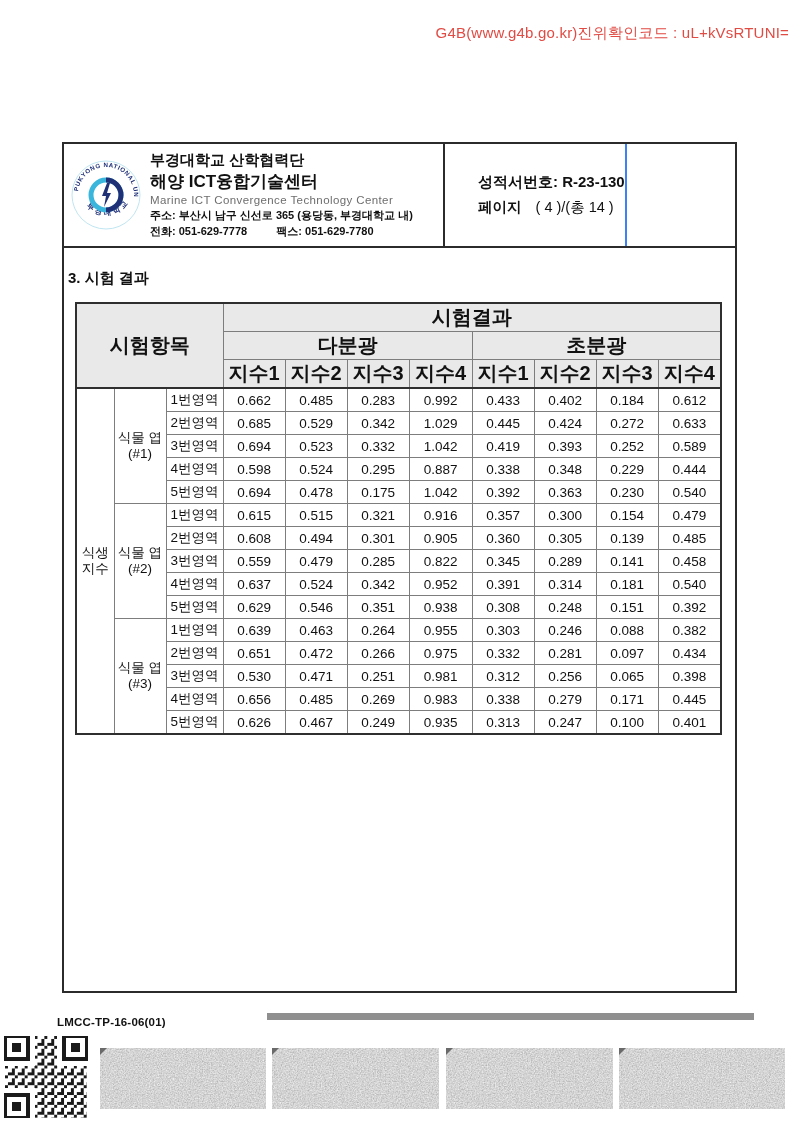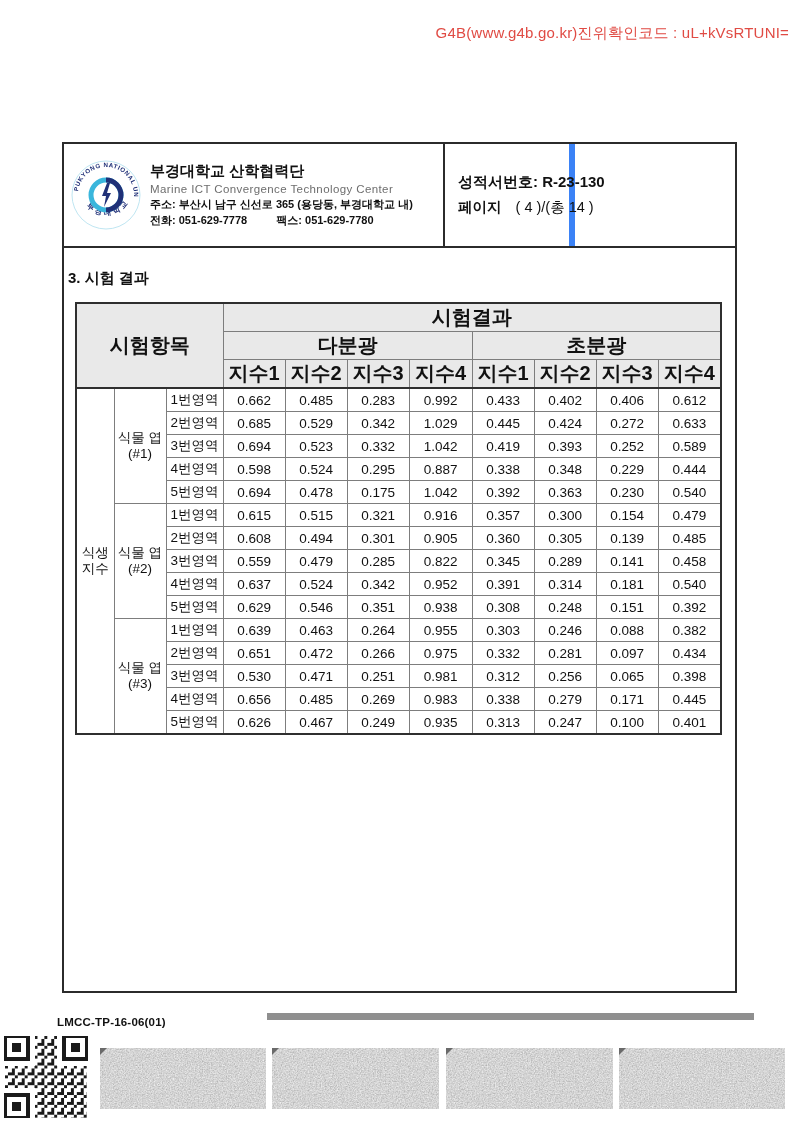--- a/index.html
+++ b/index.html
@@ -19,22 +19,22 @@
     font-size:38px;font-weight:bold;color:#000;letter-spacing:10px;margin:0;
   }
   
   .frame{
     position:absolute;left:62px;top:142px;width:675px;height:851px;
     border:2px solid #2b2b2b;box-sizing:border-box;background:#fff;
   }
   .org-row{display:flex;height:104px;border-bottom:2px solid #2b2b2b;box-sizing:border-box;}
   .org-cell{width:381px;border-right:2px solid #2b2b2b;box-sizing:border-box;
     display:flex;align-items:center;padding:4px 0 4px 6px;}
-  .report-cell{width:130px;border-right:6px solid #3b82f6;box-sizing:border-box;
-    display:flex;flex-direction:column;justify-content:center;padding-left:13px;}
+  .report-cell{width:162px;border-right:2px solid #3b82f6;box-sizing:border-box;
+    display:flex;flex-direction:column;justify-content:center;padding-left:13px;margin-left:20px;}
   .blank-cell{flex:1;}
   .org-text{margin-left:8px;line-height:1.25;}
   .org-name1{font-size:15px;font-weight:bold;}
   .org-name2{font-size:17px;font-weight:bold;margin-top:1px;}
   .org-name-en{font-size:11.5px;color:#6e6e6e;letter-spacing:0.4px;margin-top:1px;}
   .org-addr{font-size:11px;font-weight:bold;margin-top:2px;}
   .org-tel{font-size:11px;font-weight:bold;margin-top:2px;}
   .org-tel .fax{margin-left:26px;}
   .report-no{font-size:15px;font-weight:bold;white-space:nowrap;}
   .report-page{font-size:14.5px;margin-top:6px;white-space:nowrap;}
@@ -93,20 +93,21 @@
           <text font-size="7.5" fill="#203077" font-weight="bold" letter-spacing="2.5">
             <textPath href="#arcBot" startOffset="14%">부경대학교</textPath>
           </text>
           <circle cx="36" cy="36" r="15" fill="none" stroke="#3ab6dc" stroke-width="5"></circle>
           <path d="M 36,21 A 15,15 0 0 1 36,51" fill="none" stroke="#203077" stroke-width="5"></path>
           <circle cx="36" cy="36" r="9.5" fill="#ffffff"></circle>
           <path d="M 37,24 L 32,37 L 36,37 L 34,48 L 41,34 L 37,34 L 40,24 Z" fill="#203077"></path>
         </svg>
         <div class="org-text">
           <div class="org-name1">부경대학교 산학협력단</div>
+          <div class="org-name2">해양 ICT융합기술센터</div>
           <div class="org-name-en">Marine ICT Convergence Technology Center</div>
           <div class="org-addr">주소: 부산시 남구 신선로 365 (용당동, 부경대학교 내)</div>
           <div class="org-tel">
             <span>전화: 051-629-7778</span>
             <span class="fax">팩스:  051-629-7780</span>
           </div>
         </div>
       </div>
       <div class="report-cell">
         <div class="report-no">
@@ -168,21 +169,21 @@
             <div>식물 엽</div>
             <div>(#1)</div>
           </td>
           <td class="t-area">1번영역</td>
           <td class="t-val">0.662</td>
           <td class="t-val">0.485</td>
           <td class="t-val">0.283</td>
           <td class="t-val">0.992</td>
           <td class="t-val">0.433</td>
           <td class="t-val">0.402</td>
-          <td class="t-val">0.406</td>
+          <td class="t-val">0.184</td>
           <td class="t-val">0.612</td>
         </tr>
         <tr>
           <td class="t-area">2번영역</td>
           <td class="t-val">0.685</td>
           <td class="t-val">0.529</td>
           <td class="t-val">0.342</td>
           <td class="t-val">1.029</td>
           <td class="t-val">0.445</td>
           <td class="t-val">0.424</td>

